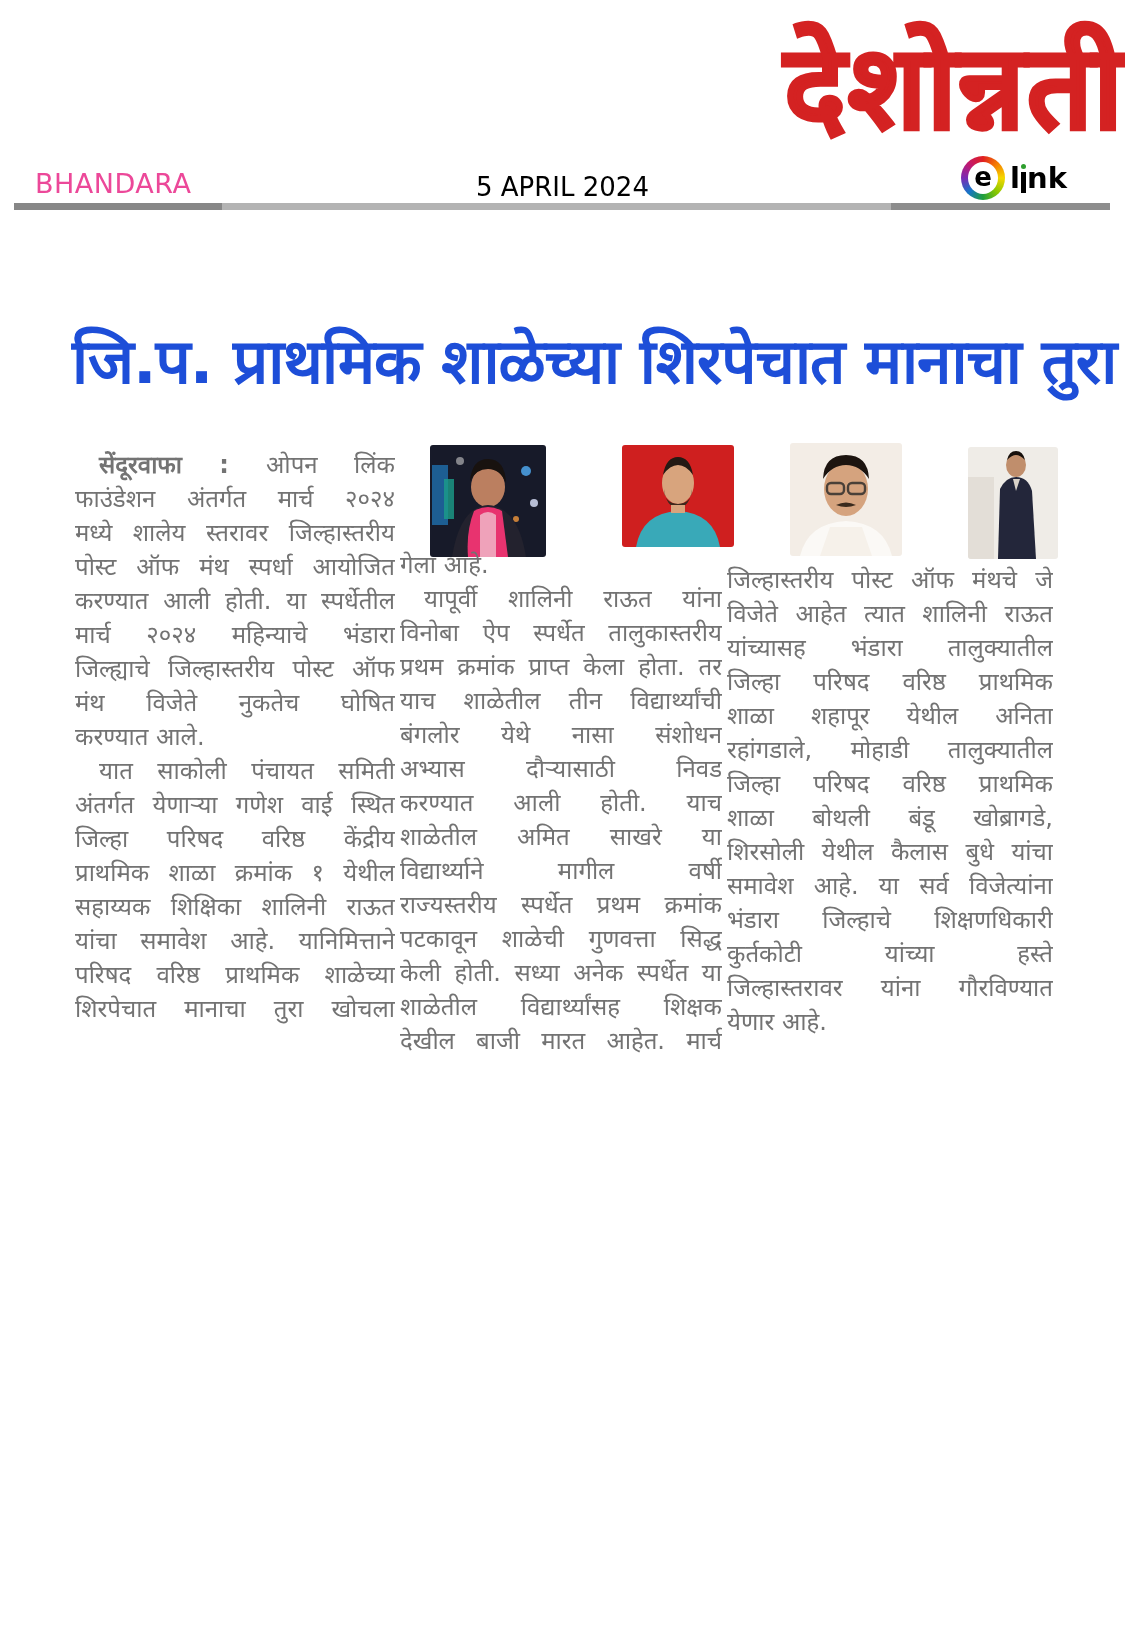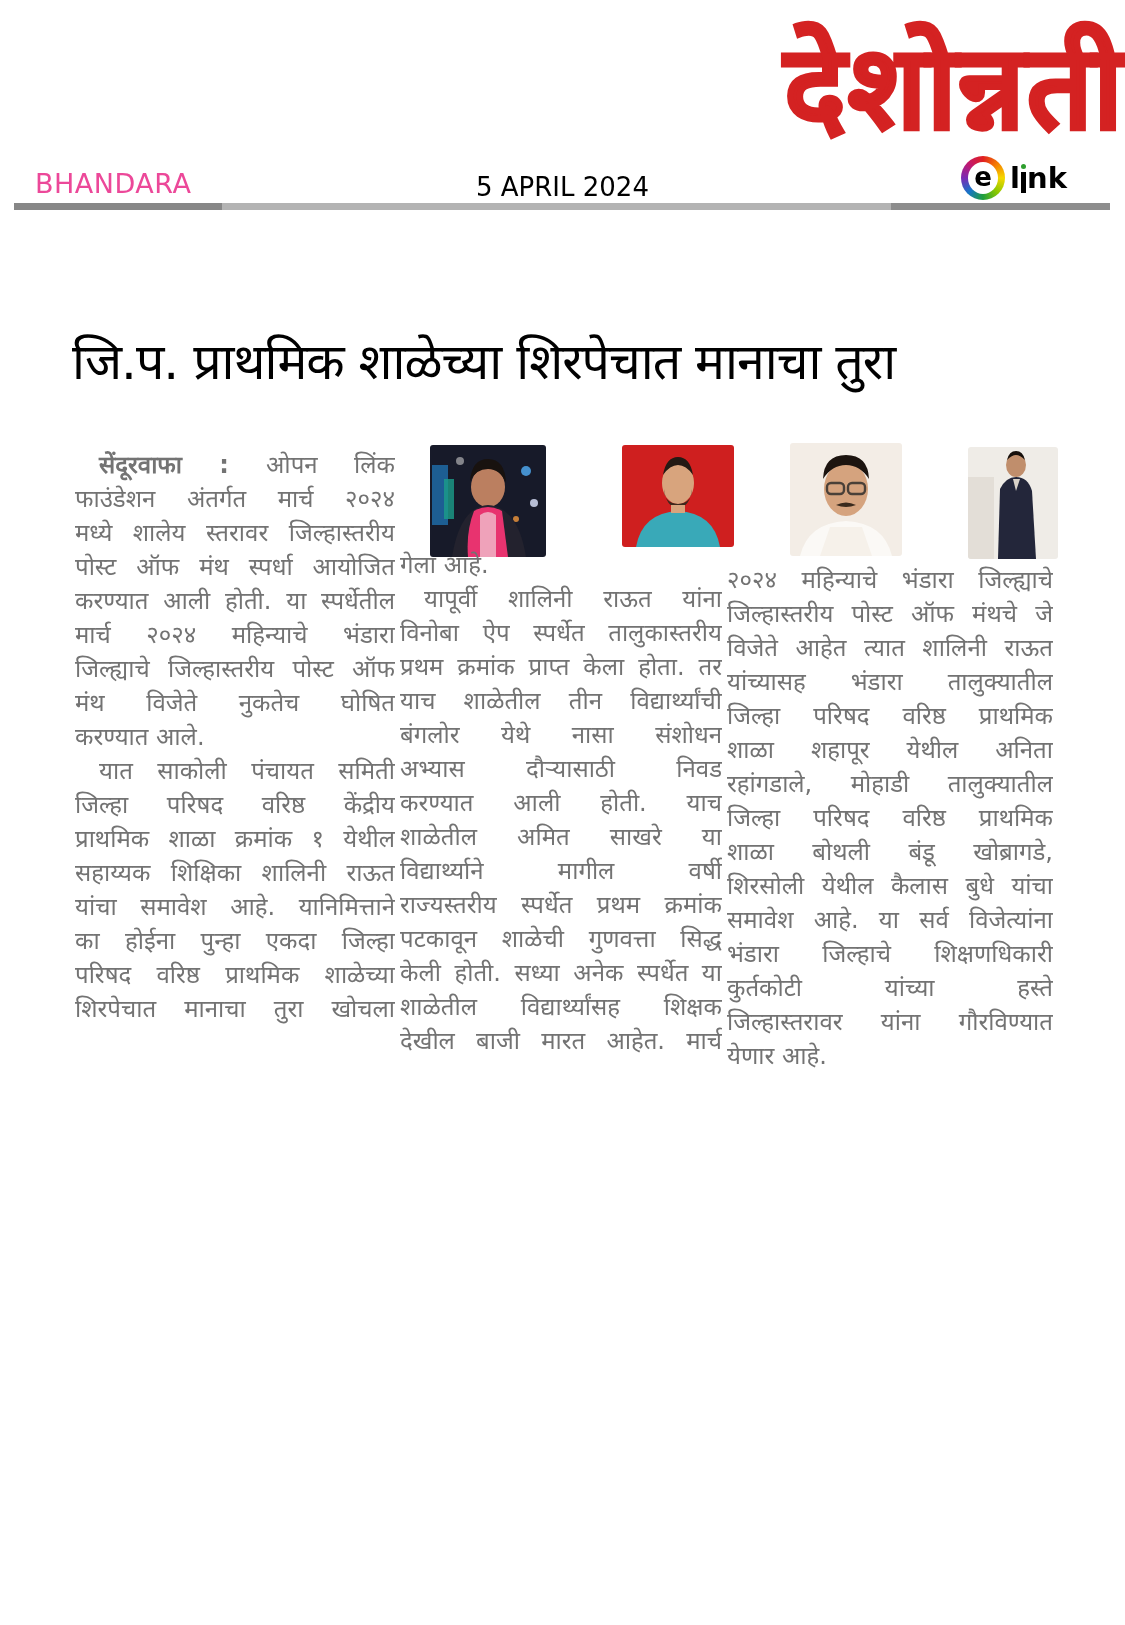--- a/index.html
+++ b/index.html
@@ -22,22 +22,22 @@
        font-size:26px;font-weight:bold;color:#000;line-height:1;padding-bottom:2px;}
   .elink-text{font-size:29px;font-weight:bold;color:#000;display:flex;align-items:flex-end;line-height:1;}
   .elink-idot{position:relative;display:inline-block;width:7px;height:29px;}
   .elink-idot::before{content:"";position:absolute;left:1px;top:0;width:5px;height:5px;border-radius:50%;background:#2e9e2e;}
   .elink-idot::after{content:"";position:absolute;left:1px;top:8px;width:5px;height:21px;background:#000;}
 
   .top-rule{position:absolute;top:203px;left:14px;width:1096px;height:7px;
        background:linear-gradient(to right,#878787 0 19%,#b3b3b3 19% 80%,#8d8d8d 80%);}
 
   
-  .headline{position:absolute;top:331px;left:72px;width:952px;font-size:50px;line-height:62px;
-       font-weight:normal;color:#000000;white-space:nowrap;letter-spacing:-1px;}
+  .headline{position:absolute;top:331px;left:72px;width:952px;font-size:62px;line-height:62px;
+       font-weight:bold;color:#1d4ed8;white-space:nowrap;letter-spacing:-1px;}
 
   
   .photo{position:absolute;overflow:hidden;border-radius:3px;}
   .photo svg{display:block;width:100%;height:100%;}
 
   
   .col{position:absolute;font-size:24px;color:#737373;}
   .line{height:34px;line-height:34px;white-space:nowrap;overflow:hidden;
         text-align:justify;text-align-last:justify;}
   .line-end{text-align-last:left;}
@@ -125,25 +125,25 @@
       <div class="line"><b> सेंदूरवाफा : </b>ओपन लिंक</div>
       <div class="line">फाउंडेशन अंतर्गत मार्च २०२४</div>
       <div class="line">मध्ये शालेय स्तरावर जिल्हास्तरीय</div>
       <div class="line">पोस्ट ऑफ मंथ स्पर्धा आयोजित</div>
       <div class="line">करण्यात आली होती. या स्पर्धेतील</div>
       <div class="line">मार्च २०२४ महिन्याचे भंडारा</div>
       <div class="line">जिल्ह्याचे जिल्हास्तरीय पोस्ट ऑफ</div>
       <div class="line">मंथ विजेते नुकतेच घोषित</div>
       <div class="line line-end">करण्यात आले.</div>
       <div class="line"> यात साकोली पंचायत समिती</div>
+      <div class="line">अंतर्गत येणाऱ्या गणेश वाई स्थित</div>
       <div class="line">जिल्हा परिषद वरिष्ठ केंद्रीय</div>
       <div class="line">प्राथमिक शाळा क्रमांक १ येथील</div>
       <div class="line">सहाय्यक शिक्षिका शालिनी राऊत</div>
       <div class="line">यांचा समावेश आहे. यानिमित्ताने</div>
-      <div class="line">का होईना पुन्हा एकदा जिल्हा</div>
       <div class="line">परिषद वरिष्ठ प्राथमिक शाळेच्या</div>
       <div class="line">शिरपेचात मानाचा तुरा खोचला</div>
     </div>
 
   <div class="col" style="left:400px;top:548px;width:322px;">
       <div class="line line-end">गेला आहे.</div>
       <div class="line"> यापूर्वी शालिनी राऊत यांना</div>
       <div class="line">विनोबा ऐप स्पर्धेत तालुकास्तरीय</div>
       <div class="line">प्रथम क्रमांक प्राप्त केला होता. तर</div>
       <div class="line">याच शाळेतील तीन विद्यार्थ्यांची</div>
@@ -153,21 +153,20 @@
       <div class="line">शाळेतील अमित साखरे या</div>
       <div class="line">विद्यार्थ्याने मागील वर्षी</div>
       <div class="line">राज्यस्तरीय स्पर्धेत प्रथम क्रमांक</div>
       <div class="line">पटकावून शाळेची गुणवत्ता सिद्ध</div>
       <div class="line">केली होती. सध्या अनेक स्पर्धेत या</div>
       <div class="line">शाळेतील विद्यार्थ्यांसह शिक्षक</div>
       <div class="line">देखील बाजी मारत आहेत. मार्च</div>
     </div>
 
   <div class="col" style="left:727px;top:563px;width:326px;">
-      <div class="line">२०२४ महिन्याचे भंडारा जिल्ह्याचे</div>
       <div class="line">जिल्हास्तरीय पोस्ट ऑफ मंथचे जे</div>
       <div class="line">विजेते आहेत त्यात शालिनी राऊत</div>
       <div class="line">यांच्यासह भंडारा तालुक्यातील</div>
       <div class="line">जिल्हा परिषद वरिष्ठ प्राथमिक</div>
       <div class="line">शाळा शहापूर येथील अनिता</div>
       <div class="line">रहांगडाले, मोहाडी तालुक्यातील</div>
       <div class="line">जिल्हा परिषद वरिष्ठ प्राथमिक</div>
       <div class="line">शाळा बोथली बंडू खोब्रागडे,</div>
       <div class="line">शिरसोली येथील कैलास बुधे यांचा</div>
       <div class="line">समावेश आहे. या सर्व विजेत्यांना</div>

